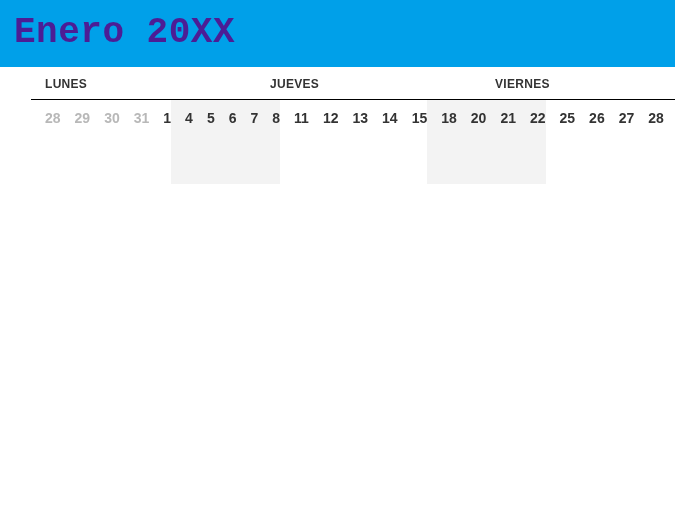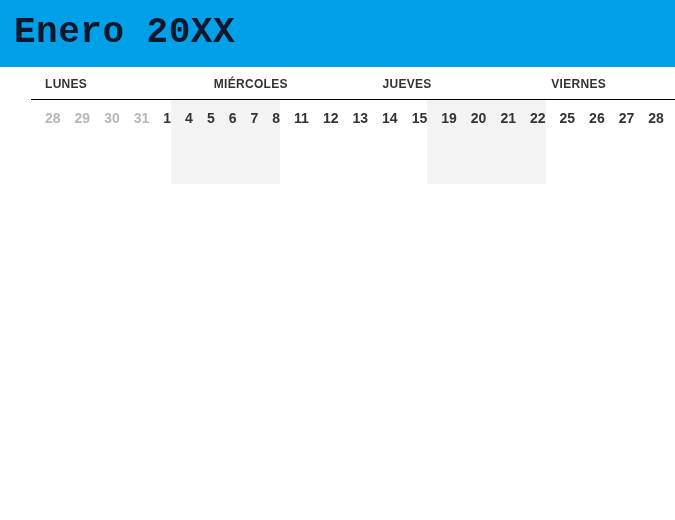--- a/index.html
+++ b/index.html
@@ -14,21 +14,21 @@
       background: #fff;
       overflow: hidden;
     }
     .header {
       background: #00a0e9;
       padding: 12px 14px 14px 14px;
     }
     .title {
       font-size: 36px;
       font-weight: bold;
-      color: #0f172a;
+      color: #4c1d95;
       font-family: 'Rockwell', 'Courier New', Georgia, serif;
       letter-spacing: 0.5px;
     }
     .calendar {
       width: 100%;
       margin-left: 31px;
     }
     .day-headers {
       display: flex;
       border-bottom: 1px solid #000;
@@ -69,21 +69,20 @@
 </head>
 <body>
 
 <div class="header">
   <div class="title">Enero 20XX</div>
 </div>
 
 <div class="calendar">
   <div class="day-headers">
     <div class="day-header">LUNES</div>
-    <div class="day-header">MIÉRCOLES</div>
     <div class="day-header">JUEVES</div>
     <div class="day-header">VIERNES</div>
   </div>
   <div class="weeks" id="weeks">
       <div class="week">
         <div class="day-cell muted">28</div>
         <div class="day-cell muted">29</div>
         <div class="day-cell muted">30</div>
         <div class="day-cell muted">31</div>
         <div class="day-cell">1</div>
@@ -96,21 +95,21 @@
         <div class="day-cell">8</div>
       </div>
       <div class="week">
         <div class="day-cell">11</div>
         <div class="day-cell">12</div>
         <div class="day-cell">13</div>
         <div class="day-cell">14</div>
         <div class="day-cell">15</div>
       </div>
       <div class="week shaded">
-        <div class="day-cell">19</div>
+        <div class="day-cell">18</div>
         <div class="day-cell">20</div>
         <div class="day-cell">21</div>
         <div class="day-cell">22</div>
       </div>
       <div class="week">
         <div class="day-cell">25</div>
         <div class="day-cell">26</div>
         <div class="day-cell">27</div>
         <div class="day-cell">28</div>
         <div class="day-cell">29</div>

